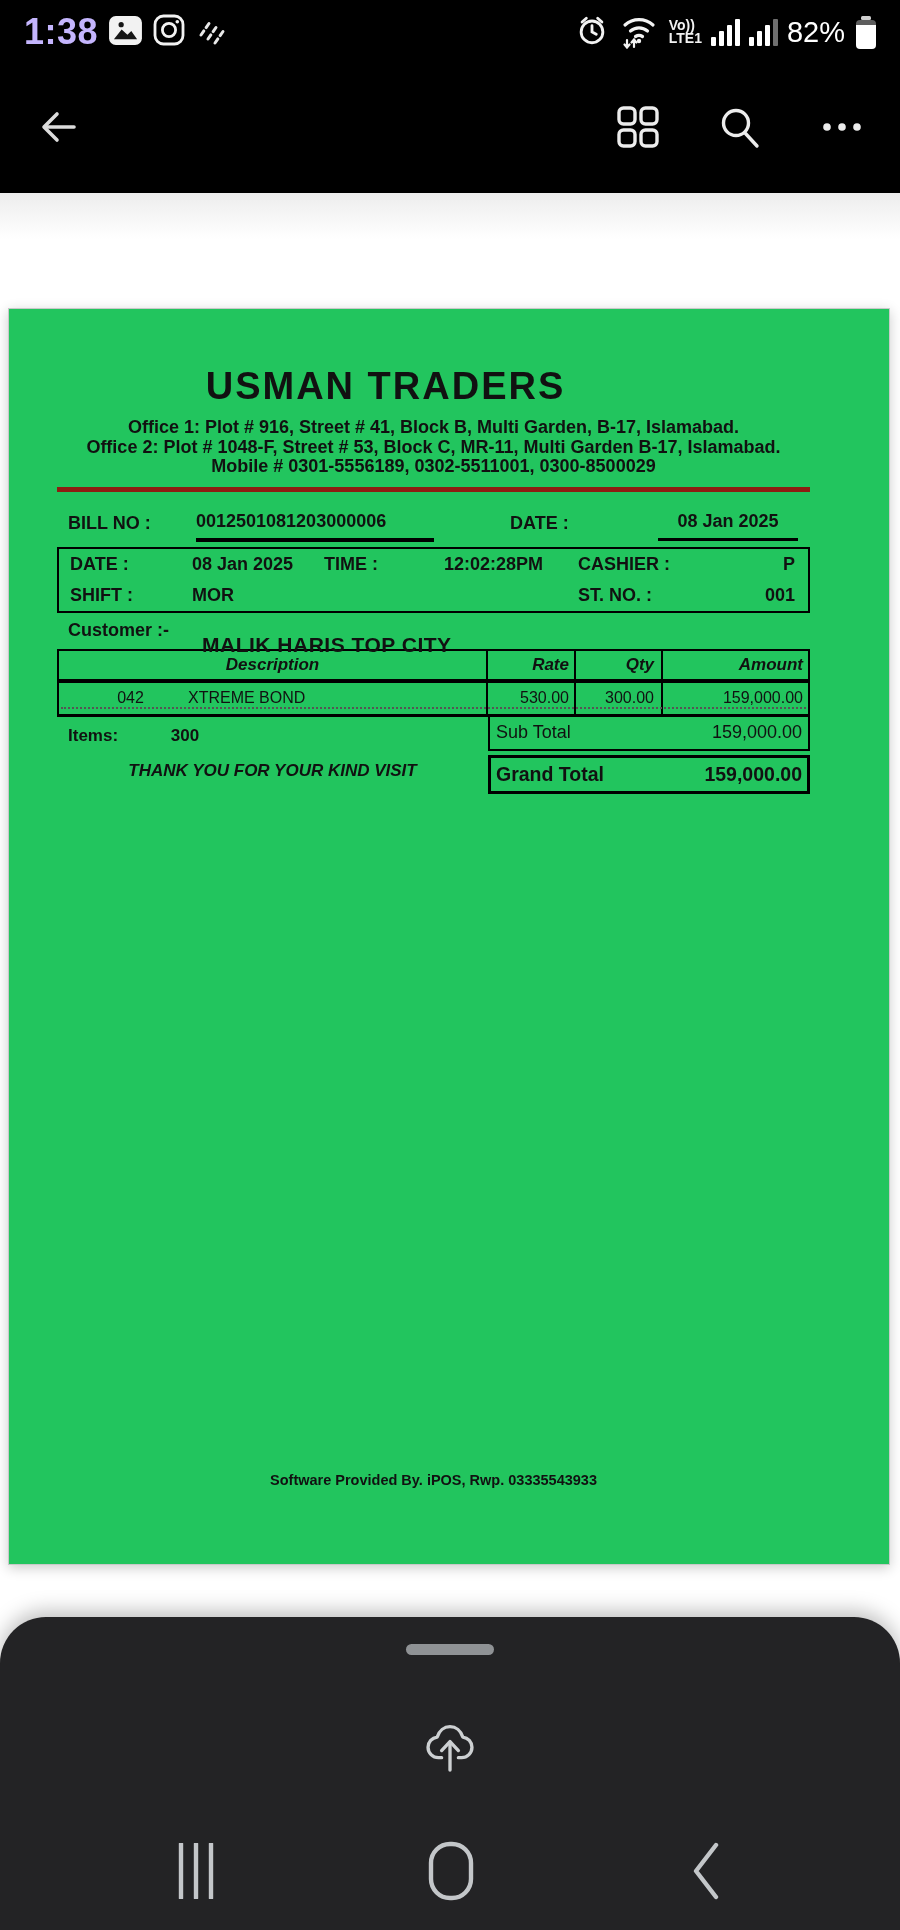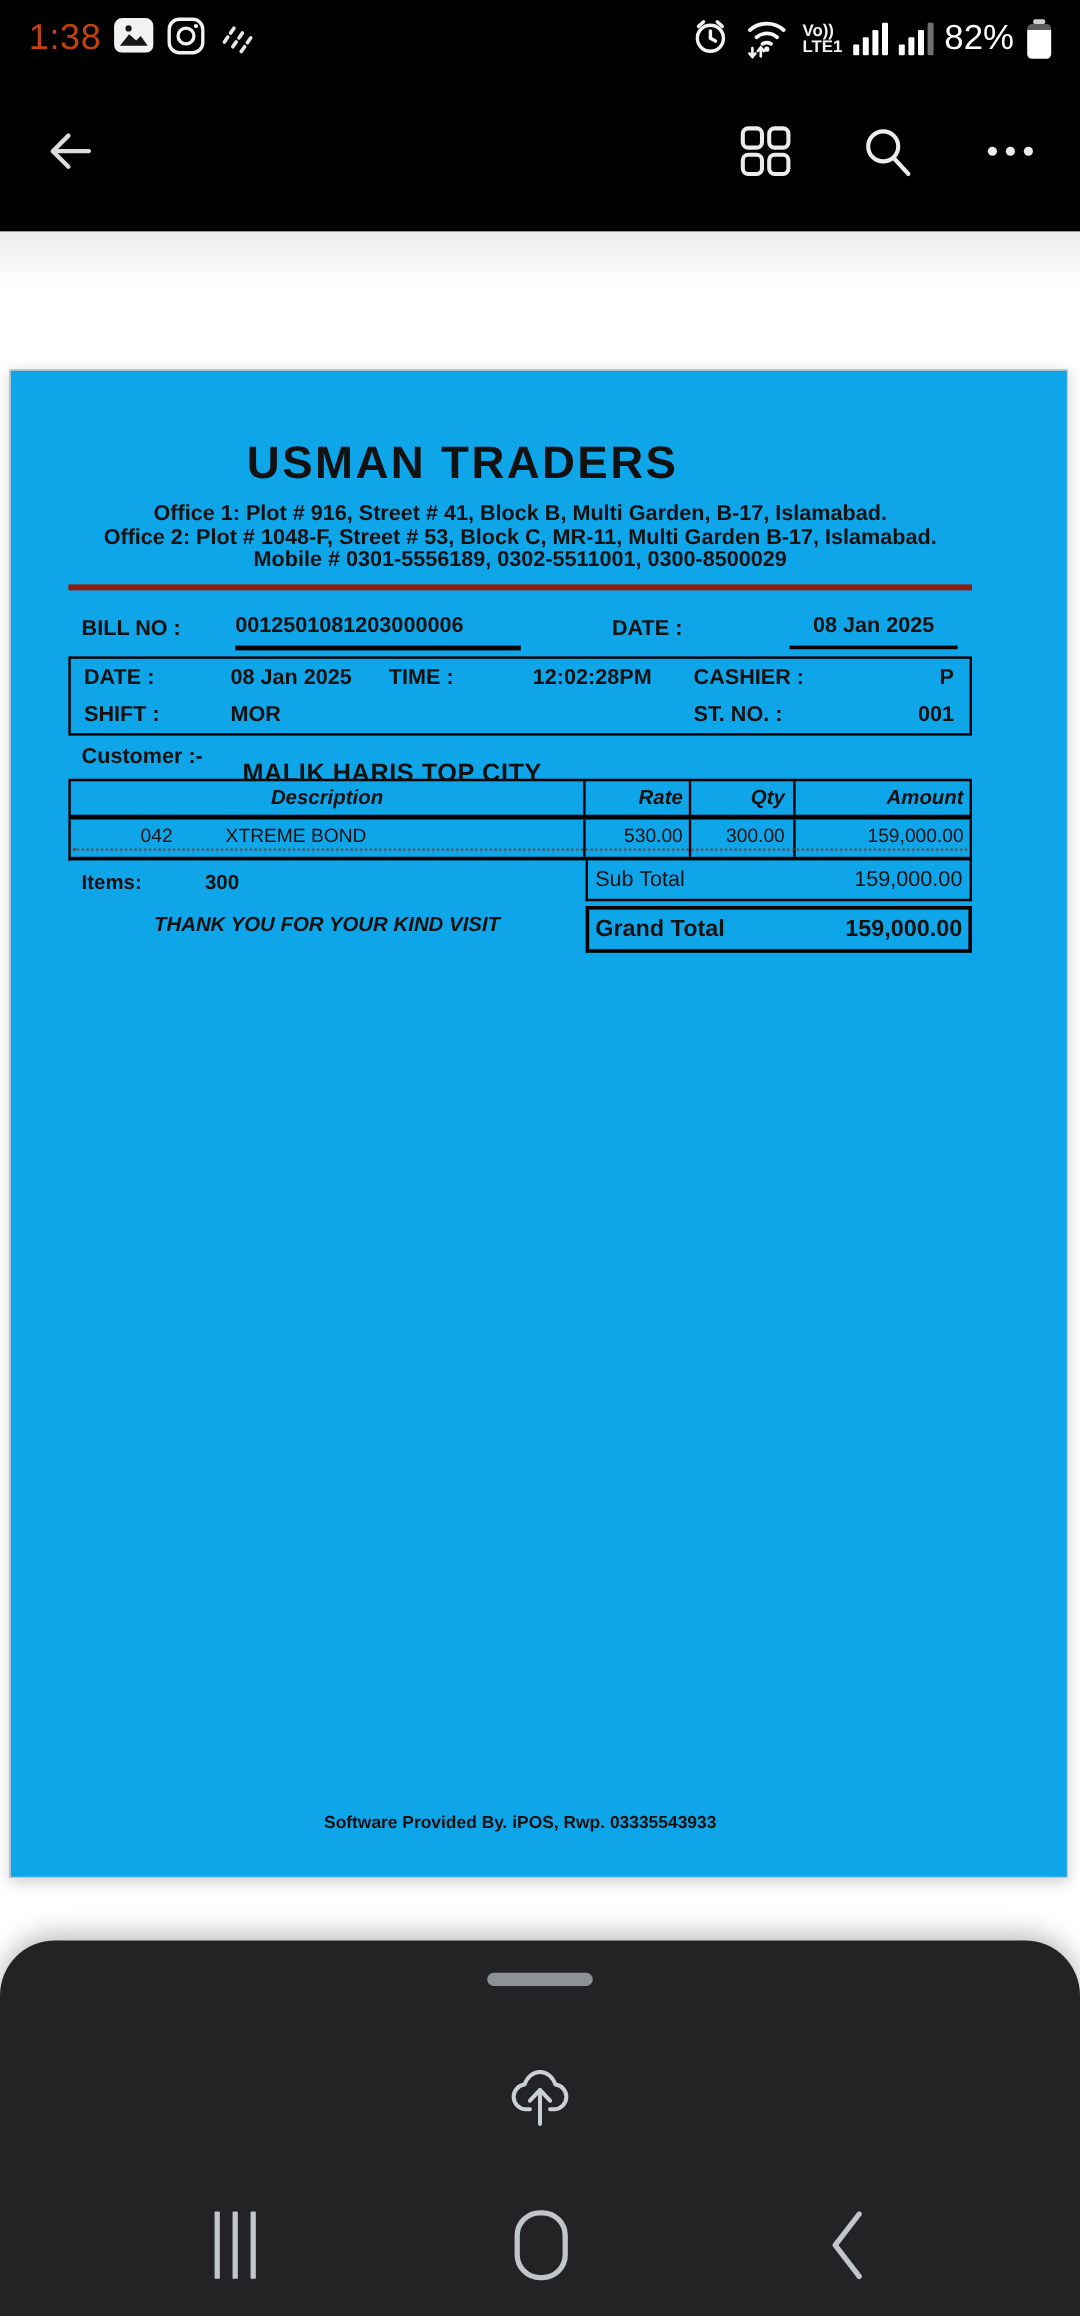--- a/index.html
+++ b/index.html
@@ -9,21 +9,21 @@
     font-family:"Liberation Sans", sans-serif;
     -webkit-font-smoothing:antialiased;
   }
   
   .status-bar{
     position:absolute;left:0;top:0;width:900px;height:64px;background:#000;
     display:flex;align-items:center;justify-content:space-between;
     padding:0 24px;box-sizing:border-box;color:#fff;
   }
   .sb-left{display:flex;align-items:center;gap:11px;}
-  .sb-time{font-size:30px;color:#c2410c;letter-spacing:.5px;}
+  .sb-time{font-size:36px;color:#c4b5fd;letter-spacing:.5px;font-weight:bold;}
   .sb-right{display:flex;align-items:center;gap:9px;}
   .sb-pct{font-size:29px;color:#fff;}
   .volte{display:flex;flex-direction:column;align-items:flex-start;line-height:13px;}
   .volte span{font-size:14px;font-weight:bold;color:#f2f2f2;}
   .sig{display:flex;align-items:flex-end;gap:3px;height:28px;}
   .sig i{display:block;width:5px;background:#fff;border-radius:1px;}
   .sig .b1{height:9px}.sig .b2{height:15px}.sig .b3{height:21px}.sig .b4{height:27px}
   .sig.dim .b4{background:#6f6f6f;}
   .battery{position:relative;width:20px;height:33px;margin-left:2px;}
   .battery .tip{position:absolute;top:0;left:5px;width:10px;height:4px;background:#cfcfcf;border-radius:1.5px;}
@@ -35,21 +35,21 @@
     display:flex;align-items:center;justify-content:space-between;
     padding:0 36px 0 36px;box-sizing:border-box;
   }
   .tb-right{display:flex;align-items:center;gap:57px;}
   .icon-btn{display:flex;align-items:center;justify-content:center;cursor:pointer;}
   
   .viewer{position:absolute;left:0;top:193px;width:900px;height:1737px;background:#fff;}
   .viewer::before{content:"";position:absolute;left:0;top:0;width:100%;height:46px;
     background:linear-gradient(#ededed,#ffffff);}
   .receipt-card{
-    position:absolute;left:8px;top:115px;width:882px;height:1257px;background:#0ea5e9;
+    position:absolute;left:8px;top:115px;width:882px;height:1257px;background:#22c55e;
     border:1px solid #c9c9c9;box-shadow:0 3px 12px rgba(0,0,0,.20);box-sizing:border-box;
   }
   .rc{position:absolute;left:48px;top:0;width:753px;color:#111;}
   .r-title{margin-top:56px;font-size:38px;font-weight:bold;letter-spacing:2px;text-align:center;
     transform:translateX(-48px);white-space:nowrap;}
   .r-addr{margin-top:10px;text-align:center;font-weight:bold;font-size:18px;line-height:19.5px;}
   .r-line{height:5px;margin-top:10px;background:#8e1e12;}
   .bill-row{position:relative;height:26px;margin-top:21px;font-size:18px;font-weight:bold;}
   .bill-row .lbl1{position:absolute;left:11px;top:0;}
   .bill-row .val1{position:absolute;left:139px;top:-2px;width:238px;padding-bottom:6px;border-bottom:4px solid #000;}
@@ -79,21 +79,21 @@
   .left-zone{width:431px;}
   .items-line{margin-top:9px;padding-left:11px;font-size:17px;font-weight:bold;}
   .items-line .iqty{margin-left:48px;}
   .thanks{margin-top:15px;text-align:center;font-style:italic;font-weight:bold;font-size:17px;}
   .right-zone{width:322px;box-sizing:border-box;}
   .sub-box{border:2px solid #000;border-top:none;height:32px;display:flex;align-items:center;
     justify-content:space-between;padding:0 6px;font-size:18px;box-sizing:content-box;}
   .grand-box{margin-top:4px;border:3px solid #000;height:33px;display:flex;align-items:center;
     justify-content:space-between;padding:0 5px;font-size:19.5px;font-weight:bold;box-sizing:content-box;}
   .words{margin-top:9px;text-align:center;font-size:14.5px;letter-spacing:.2px;}
-  .r-footer{position:absolute;left:48px;top:1202px;width:753px;text-align:center;
+  .r-footer{position:absolute;left:48px;top:1163px;width:753px;text-align:center;
     font-size:14.5px;font-weight:bold;color:#111;}
   
   .sheet{position:absolute;left:0;top:1617px;width:900px;height:313px;background:#232325;
     border-radius:46px 46px 0 0;box-shadow:0 -6px 20px rgba(0,0,0,.25);}
   .handle{position:absolute;top:27px;left:50%;transform:translateX(-50%);width:88px;height:11px;
     border-radius:6px;background:#8f9295;cursor:grab;}
   .cloud-wrap{position:absolute;top:100px;left:50%;transform:translateX(-50%);cursor:pointer;}
   .navbar{position:absolute;top:224px;left:0;width:100%;display:flex;align-items:center;
     justify-content:space-between;padding:0 178px;box-sizing:border-box;}
 </style>

